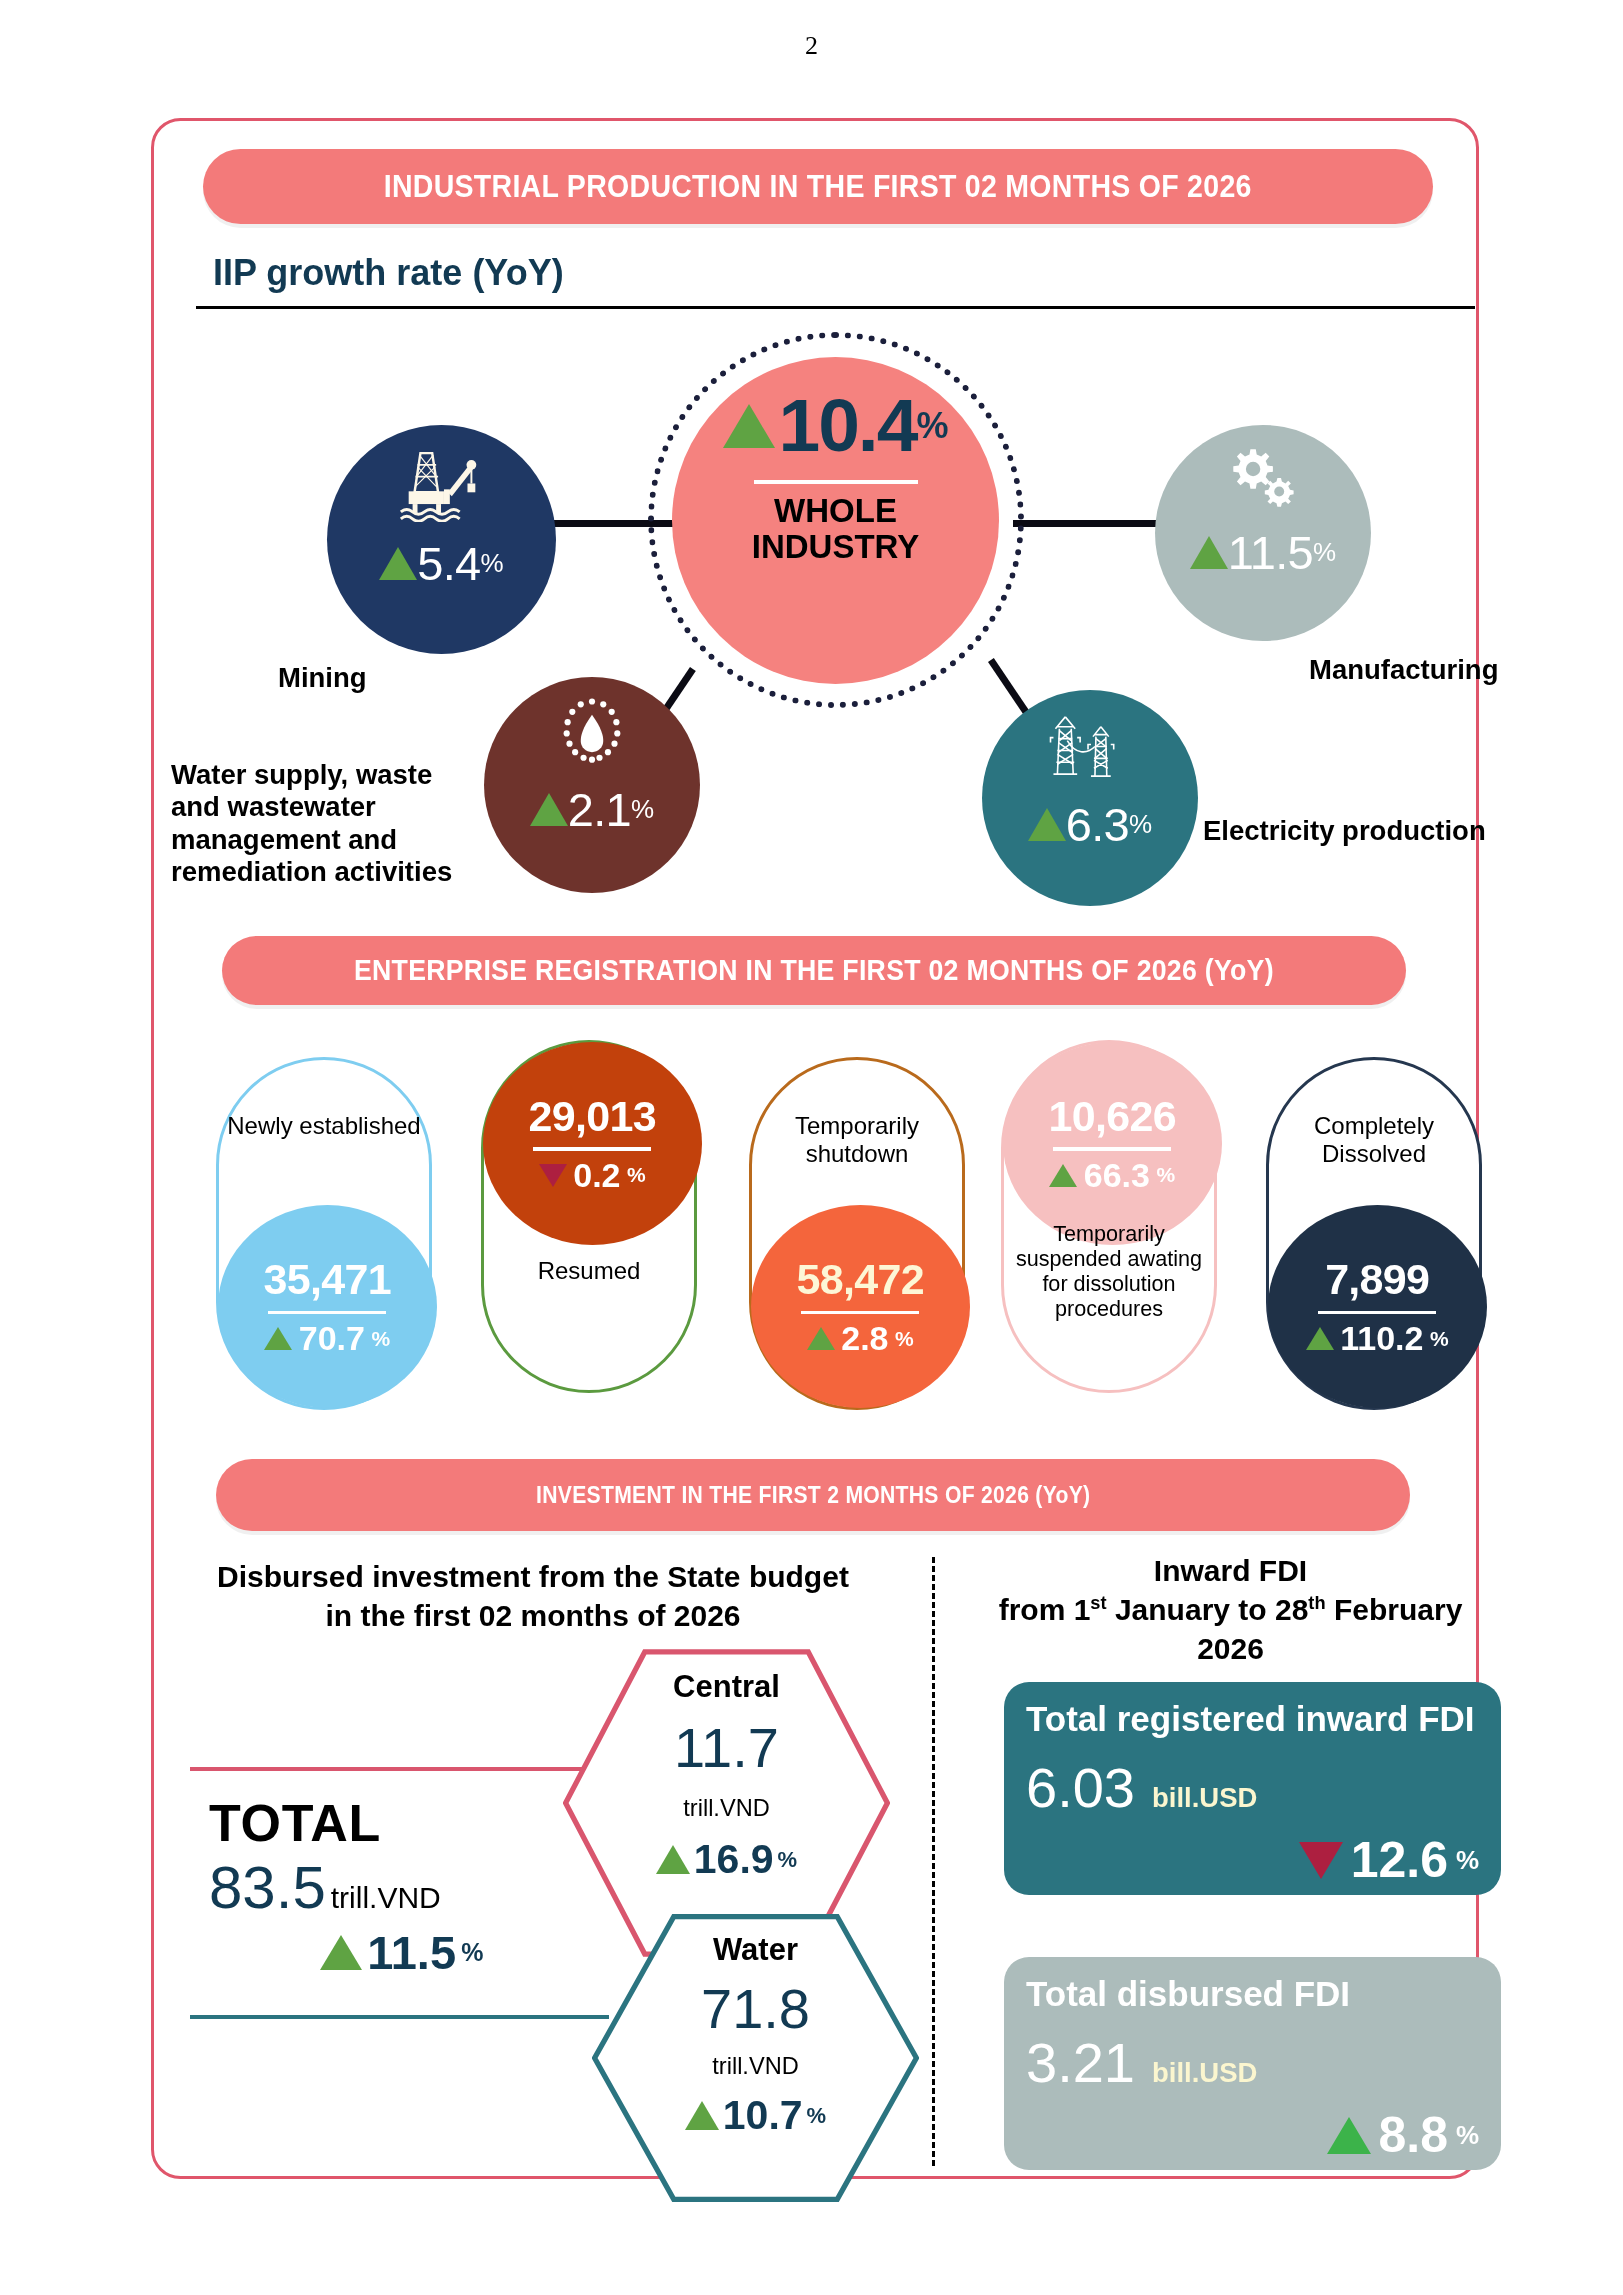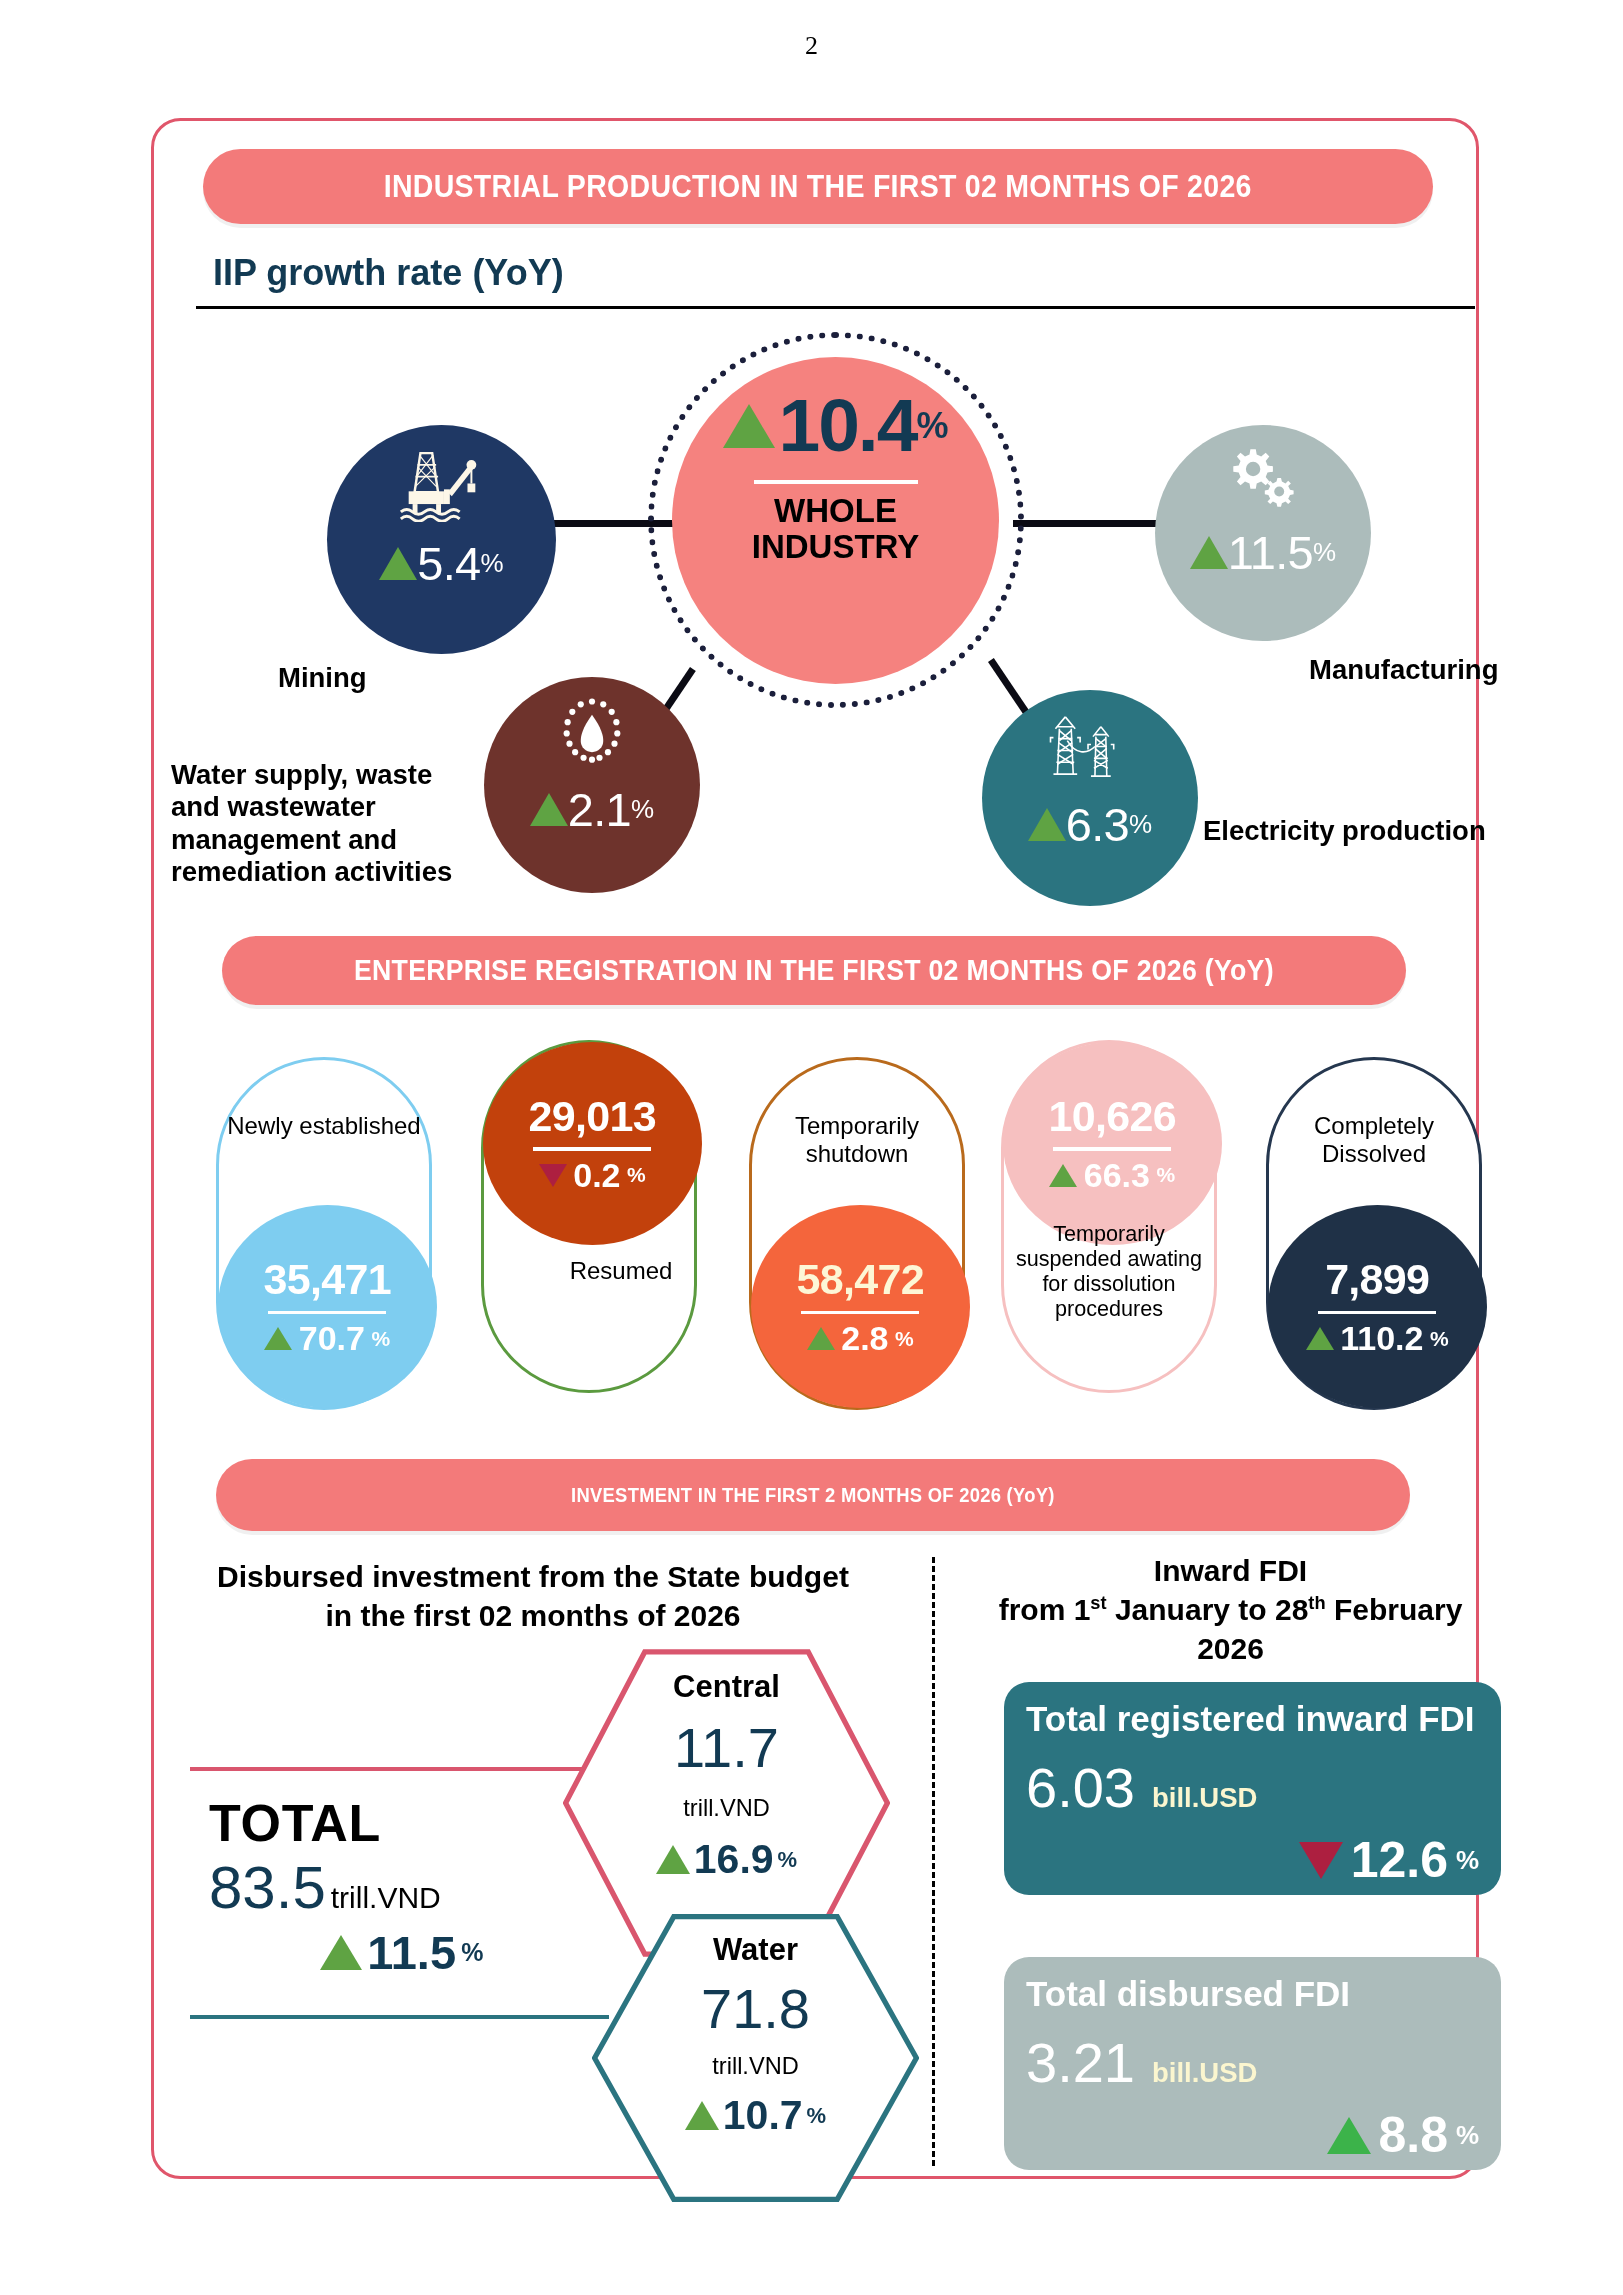--- a/index.html
+++ b/index.html
@@ -6,21 +6,21 @@
   body{width:1623px;height:2295px;position:relative;font-family:"Liberation Sans",sans-serif;}
   .page-number{position:absolute;top:31px;left:0;width:1623px;text-align:center;font-family:"Liberation Serif",serif;font-size:26px;color:#000;}
   .frame{position:absolute;left:151px;top:118px;width:1328px;height:2061px;border:3.9px solid #e0566b;border-radius:29.4px;box-sizing:border-box;}
 
   
   .banner{position:absolute;background:#f37a7a;border-radius:39px;display:flex;align-items:center;justify-content:center;
           color:#fff;font-weight:bold;letter-spacing:0.3px;text-align:center;box-shadow:0 3.9px 0 rgba(0,0,0,0.06);}
   .banner span{display:block;transform:scaleX(0.92);}
   #banner-industry{left:203px;top:149px;width:1230px;height:75px;font-size:31px;}
   #banner-enterprise{left:222px;top:936px;width:1184px;height:69px;font-size:29px;}
-  #banner-investment{left:216px;top:1459px;width:1194px;height:72px;font-size:20px;}
+  #banner-investment{left:216px;top:1459px;width:1194px;height:72px;font-size:23px;}
 
   
   .iip-title{position:absolute;left:213px;top:252px;font-size:36px;font-weight:bold;color:#123a53;}
   .iip-rule{position:absolute;left:196px;top:306px;width:1279px;height:3.3px;background:#000;}
 
   .circ{position:absolute;border-radius:50%;display:flex;flex-direction:column;align-items:center;justify-content:flex-start;}
   .circ .icon{margin-top:8%;}
   .pctline{display:flex;align-items:center;justify-content:center;}
   .tri-up{width:0;height:0;border-left:19.6px solid transparent;border-right:19.6px solid transparent;border-bottom:33px solid #5fa343;}
   .tri-dn{width:0;height:0;border-left:19.6px solid transparent;border-right:19.6px solid transparent;border-top:33px solid #ad1f40;}
@@ -67,21 +67,21 @@
   .pill .hr{width:118px;height:3.3px;background:#fff;margin:6.5px 0 5.2px;}
   .pill .pl{display:flex;align-items:center;justify-content:center;gap:6.5px;}
   .pill .pv{font-size:34px;font-weight:bold;}
   .pill .ps{font-size:21px;font-weight:bold;}
 
   #p-new{left:216px;top:1057px;border:3.3px solid #7ecdf0;}
   #p-new .ball{background:#7ecdf0;color:#fff;}
   #p-new .cap{top:52px;}
   #p-res{left:481px;top:1040px;border:3.3px solid #5b9a3f;}
   #p-res .ball{background:#c2410c;color:#fff;}
-  #p-res .cap{bottom:105px;padding-left:32px;}
+  #p-res .cap{bottom:105px;}
   #p-tmp{left:749px;top:1057px;border:3.3px solid #b96a1c;}
   #p-tmp .ball{background:#f4653c;}
   #p-tmp .num{color:#fdf7d6;}
   #p-tmp .pv,#p-tmp .ps{color:#fff;}
   #p-tmp .cap{top:52px;}
   #p-sus{left:1001px;top:1040px;border:3.3px solid #f6c0c0;}
   #p-sus .ball{background:#f6c0c0;color:#fff;}
   #p-sus .cap{bottom:69px;font-size:21.6px;}
   #p-dis{left:1266px;top:1057px;border:3.3px solid #25374f;}
   #p-dis .ball{background:#1f3147;color:#fff;}

